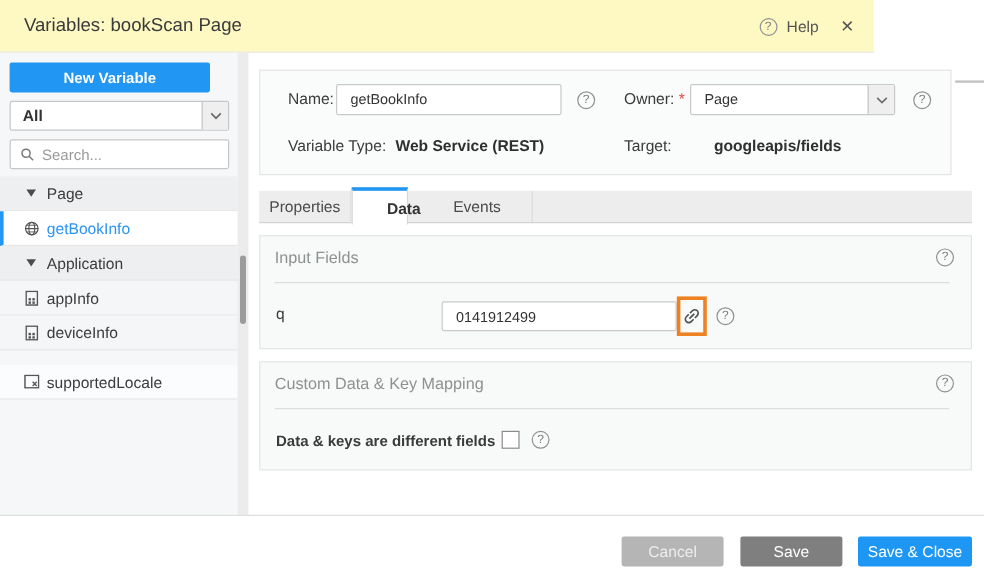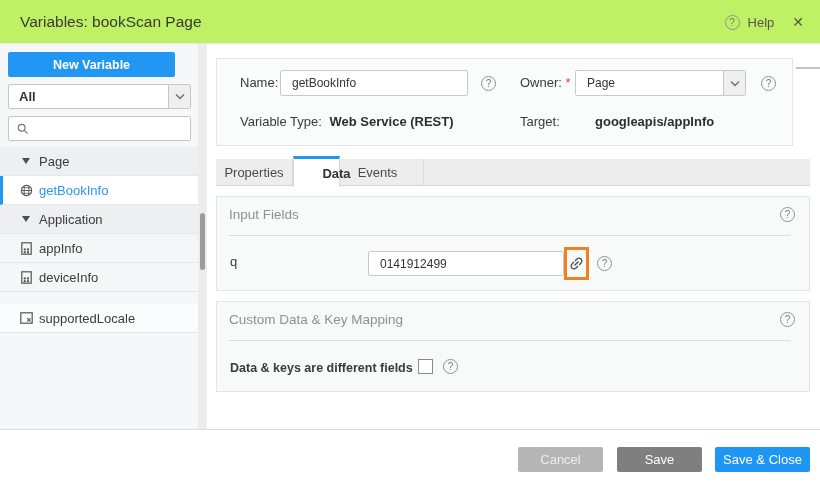--- a/index.html
+++ b/index.html
@@ -1,20 +1,20 @@
 <!DOCTYPE html>
 <html><head>
 <meta charset="utf-8">
 <style>
   * { margin:0; padding:0; box-sizing:border-box; }
   html,body { width:820px; height:486px; }
   body { font-family:"Liberation Sans", sans-serif; background:#fff; position:relative; overflow:hidden; }
 
   
-  .header { position:absolute; left:0; top:0; width:820px; height:44px; background:#bef264; border-bottom:1px solid #e9e9e9; }
+  .header { position:absolute; left:0; top:0; width:728px; height:44px; background:#fef9c3; border-bottom:1px solid #e9e9e9; }
   .title { position:absolute; left:20px; top:13px; font-size:15.5px; color:#3a3a3a; }
   .help-wrap { position:absolute; right:16px; top:0; height:44px; display:flex; align-items:center; gap:8px; }
   .help-label { font-size:13px; color:#555; margin-right:10px; }
   .close-x { font-size:14px; color:#555; cursor:pointer; }
 
   
   .qmark { width:15px; height:15px; border:1px solid #919191; border-radius:50%; color:#7c7c7c;
            font-size:10px; line-height:13px; text-align:center; display:inline-block; background:transparent; }
 
   
@@ -57,21 +57,21 @@
                   border:1px solid #c9c9c9; border-radius:2px; display:flex; align-items:center; cursor:pointer; }
   .owner-select .sel-val { margin-left:11px; font-size:12px; color:#333; flex:1; }
   .bold-val { font-weight:700; color:#2f2f2f; }
   .scroll-dash { position:absolute; left:796px; top:67px; width:24px; height:2px; background:#c2c2c2; }
 
   
   .tabstrip { position:absolute; left:216px; top:159px; width:594px; height:27px; background:#ededee; border-bottom:1px solid #d4d4d4; }
   .tab { position:absolute; display:flex; align-items:center; justify-content:center; font-size:13px; color:#4b4b4b; cursor:pointer; }
   .tab-rest { top:159px; height:27px; border-right:1px solid #dbdbdb; }
   #tab-properties { left:216px; width:77px; }
-  #tab-events { left:332px; width:92px; }
+  #tab-events { left:352px; width:92px; }
   #tab-data { left:293px; top:156px; width:47px; height:31px; background:#fff; border-top:3px solid #2196f3;
               border-left:1px solid #d8d8d8; border-right:1px solid #d8d8d8; font-weight:700; color:#333; z-index:3;padding-left:40px; }
 
   #panel-input { left:216px; top:196px; width:594px; height:95px; }
   #panel-custom { left:216px; top:301px; width:594px; height:91px; }
   .sec-title { position:absolute; left:12px; top:10px; font-size:13.5px; color:#8e9192; }
   .sec-help { position:absolute; right:14px; top:10px; }
   .sec-divider { position:absolute; left:12px; right:18px; top:38px; height:1px; background:#dcdddd; }
 
   .q-label { position:absolute; left:13px; top:57px; font-size:13px; color:#3b3b3b; }
@@ -114,20 +114,21 @@
           <polyline points="1,1.5 5,5.5 9,1.5" fill="none" stroke="#6e6e6e" stroke-width="1.4"></polyline>
         </svg>
     </span>
   </div>
 
   <div class="search-box">
     <svg width="12" height="12" viewBox="0 0 12 12">
       <circle cx="4.7" cy="4.7" r="3.4" fill="none" stroke="#777" stroke-width="1.2"></circle>
       <line x1="7.3" y1="7.3" x2="10.6" y2="10.6" stroke="#777" stroke-width="1.2"></line>
     </svg>
+    <input placeholder="Search..." style="">
   </div>
 
   <div class="trow group" style="top:103px">
     <span class="ic">
         <span class="tri-down"></span>
       </span>
     <span class="tlabel">Page</span>
   </div>
   <div class="trow selected" style="top:132px">
     <span class="ic">
@@ -203,21 +204,21 @@
         </svg>
     </span>
   </div>
   <span class="qmark" style="position:absolute; left:544px; top:17px">?</span>
 
   <div class="flabel" style="left:23px; top:55px">
     <span>Variable Type:</span>
     <span class="bold-val" style="margin-left:4px">Web Service (REST)</span>
   </div>
   <div class="flabel" style="left:303px; top:55px">Target:</div>
-  <div class="flabel bold-val" style="left:378px; top:55px">googleapis/appInfo</div>
+  <div class="flabel bold-val" style="left:378px; top:55px">googleapis/fields</div>
 </div>
 <div class="scroll-dash"></div>
 
 <div class="tabstrip"></div>
 <div class="tab tab-rest" id="tab-properties">Properties</div>
 <div class="tab" id="tab-data">Data</div>
 <div class="tab tab-rest" id="tab-events">Events</div>
 
 <div class="panel" id="panel-input">
   <div class="sec-title">Input Fields</div>

